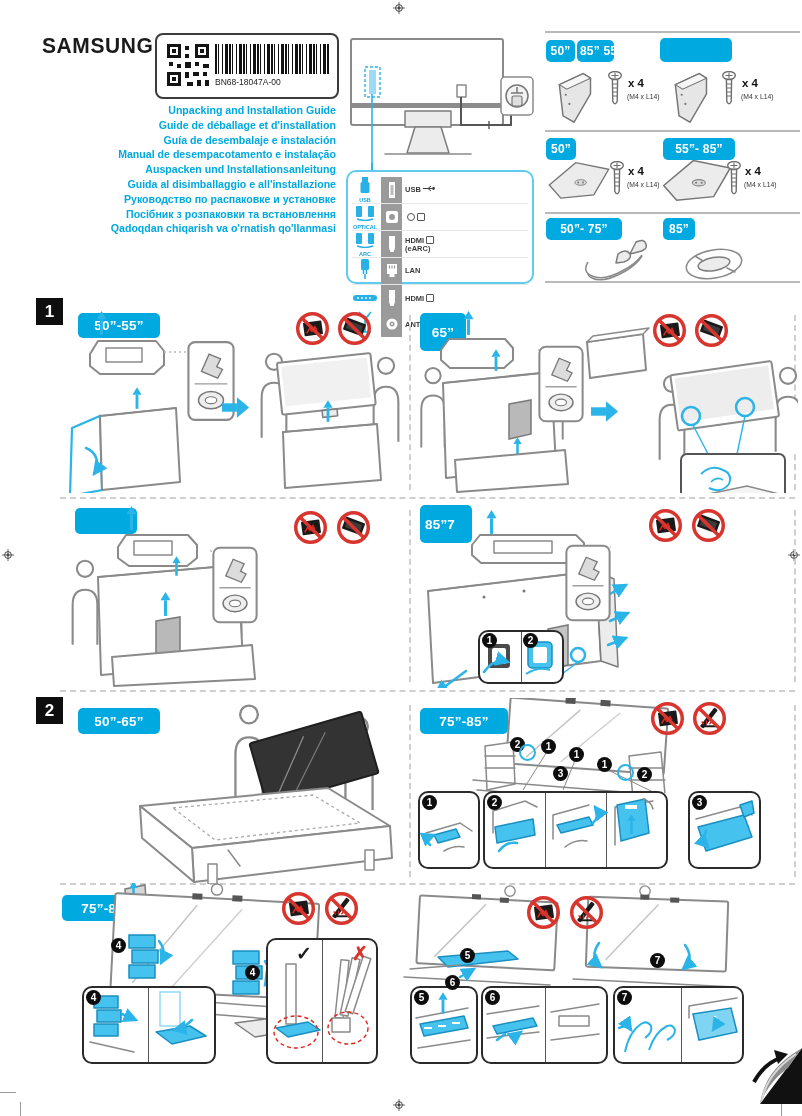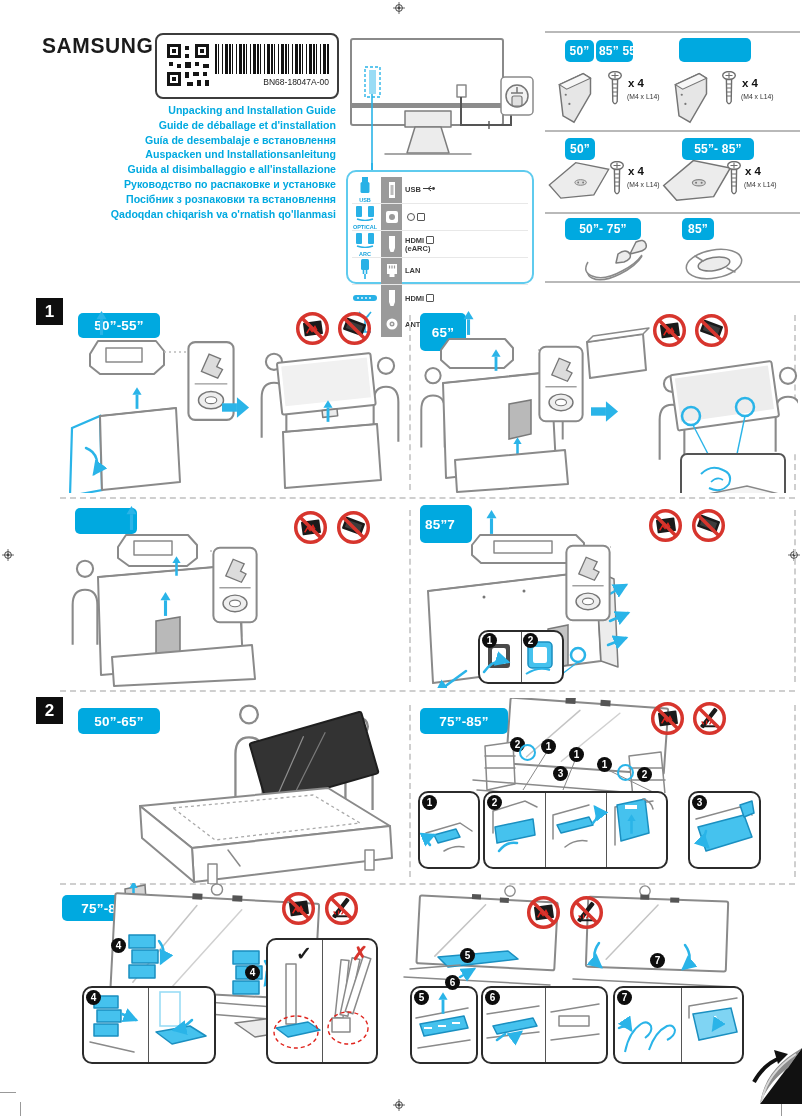--- a/index.html
+++ b/index.html
@@ -3,21 +3,21 @@
 <meta charset="utf-8">
 <style>
   html,body{margin:0;padding:0;background:#fff;}
   #page{position:relative;width:802px;height:1116px;background:#fff;overflow:hidden;
         font-family:"Liberation Sans",sans-serif;color:#222;}
   .abs{position:absolute;}
   
   .badge{position:absolute;background:#00a9e0;color:#fff;border-radius:5px;
          display:flex;align-items:center;justify-content:center;font-weight:bold;
          overflow:hidden;white-space:nowrap;letter-spacing:0.2px;}
-  .b13{font-size:13.5px;} .b11{font-size:12px;margin-left:19px;}
+  .b13{font-size:13.5px;} .b11{font-size:12px;}
   
   .secnum{position:absolute;width:27px;height:27px;background:#0e0e0e;color:#fff;
           font-weight:bold;font-size:17px;line-height:27px;text-align:center;}
   
   .titles{position:absolute;left:40px;top:103px;width:296px;text-align:right;
           color:#00a9e0;font-weight:bold;font-size:10.6px;line-height:14.8px;}
   
   .hl{position:absolute;height:2px;background:#b9b9b9;}
   .vd{position:absolute;width:0;border-left:2px dashed #cfcfcf;}
   .hd{position:absolute;height:0;border-top:2px dashed #cfcfcf;}
@@ -30,21 +30,21 @@
   .prohib{position:absolute;width:35px;height:35px;z-index:6;}
   
   .inset{position:absolute;background:#fff;border:2.5px solid #2b2b2b;border-radius:10px;box-sizing:border-box;}
   .fdiv{position:absolute;width:0;border-left:1.5px solid #555;top:0;bottom:0;}
   
   .labelbox{position:absolute;left:155px;top:33px;width:180px;height:62px;
             border:2px solid #3c3c3c;border-radius:8px;background:#fff;}
   .barcode{position:absolute;left:58px;top:9px;width:114px;height:30px;
            background:repeating-linear-gradient(90deg,#111 0 2px,#fff 2px 3px,#111 3px 4px,
              #fff 4px 7px,#111 7px 8px,#fff 8px 10px,#111 10px 13px,#fff 13px 14px);}
-  .pn{position:absolute;left:58px;top:42px;width:114px;text-align:right;font-size:8.5px;color:#1c1c1c;}
+  .pn{position:absolute;left:58px;top:42px;width:114px;text-align:left;font-size:8.5px;color:#1c1c1c;}
   .brand{position:absolute;left:42px;top:34px;font-size:21px;font-weight:900;
          letter-spacing:0.6px;color:#1b1b1b;transform:scaleY(1.05);}
   
   .ports{position:absolute;left:346px;top:170px;width:188px;height:114px;box-sizing:border-box;
          border:2.5px solid #5fcbee;border-radius:10px;background:#fff;
          display:grid;grid-template-columns:1fr;grid-template-rows:1fr 1fr 1fr;
          padding:4px 4px;column-gap:2px;}
   .pcell{display:flex;align-items:center;gap:3px;border-bottom:1px solid #e8e8e8;}
   .pcell.nb{border-bottom:none;}
   .picon{width:26px;text-align:center;flex:0 0 26px;}
@@ -206,21 +206,22 @@
           <rect x="7" y="35" width="4" height="4"></rect>
         </g>
     </svg>
     <div class="barcode"></div>
     <div class="pn">BN68-18047A-00</div>
   </div>
 
   <div class="titles">
     <div>Unpacking and Installation Guide</div>
     <div>Guide de déballage et d'installation</div>
-    <div>Guía de desembalaje e встановлення</div>
+    <div>Guía de desembalaje e instalación</div>
+    <div>Manual de desempacotamento e instalação</div>
     <div>Auspacken und Installationsanleitung</div>
     <div>Guida al disimballaggio e all'installazione</div>
     <div>Руководство по распаковке и установке</div>
     <div>Посібник з розпаковки та встановлення</div>
     <div>Qadoqdan chiqarish va o'rnatish qo'llanmasi</div>
   </div>
 
   
   <svg class="abs" style="left:343px;top:33px" width="195" height="132" viewBox="0 0 195 132">
     <rect x="8" y="6" width="152" height="86" rx="2" class="st"></rect>

